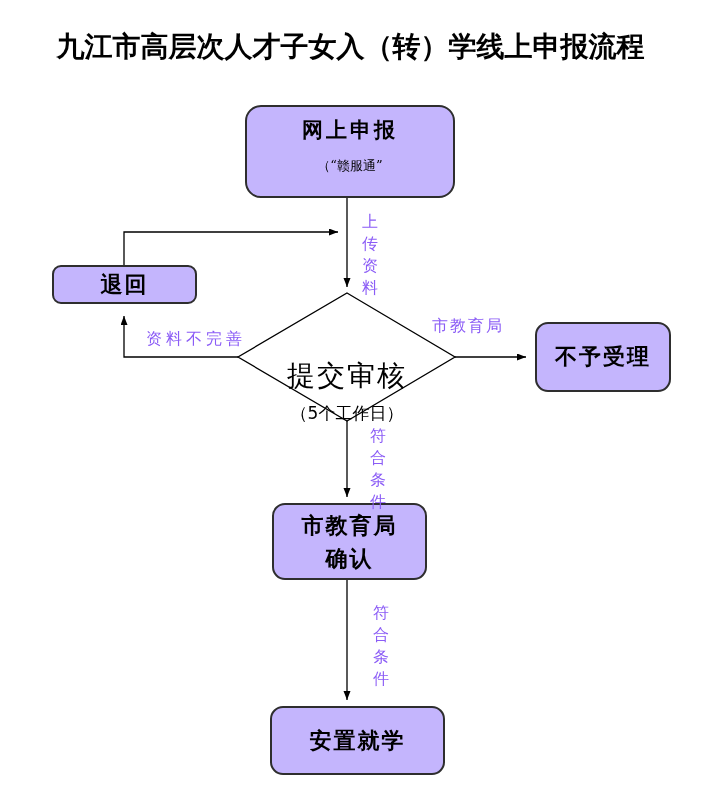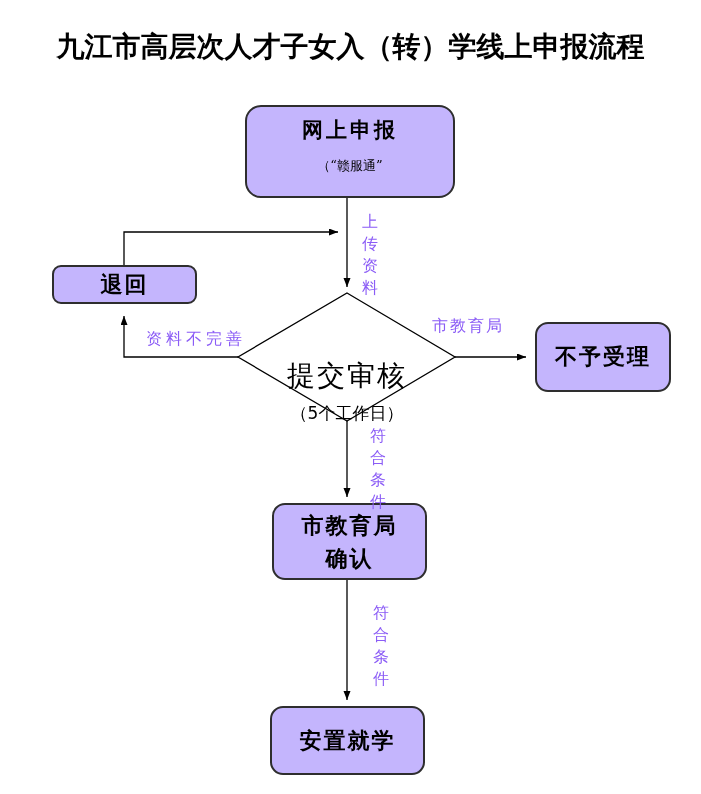--- a/index.html
+++ b/index.html
@@ -37,21 +37,21 @@
     text-align: center;
   }
   .node .big { font-size: 22px; font-weight: 700; letter-spacing: 2px; }
   #node-online-application { left: 245px; top: 105px; width: 210px; height: 93px; border-radius: 16px; justify-content: flex-start; padding-top: 9px; }
   #node-online-application .big { font-size: 21px; letter-spacing: 3px; }
   #node-online-application .sub { font-size: 13px; line-height: 20px; margin-top: 12px; font-family: "DejaVu Serif", serif; font-weight: 400; }
   #node-return { left: 52px; top: 265px; width: 145px; height: 39px; border-radius: 9px; }
   #node-reject { left: 535px; top: 322px; width: 136px; height: 70px; border-radius: 13px; }
   #node-edu-bureau { left: 272px; top: 503px; width: 155px; height: 77px; border-radius: 13px; }
   #node-edu-bureau .big { line-height: 33px; }
-  #node-placement { left: 270px; top: 706px; width: 155px; height: 69px; border-radius: 13px; }
+  #node-placement { left: 270px; top: 706px; width: 175px; height: 69px; border-radius: 13px; }
   #diamond-text {
     position: absolute;
     left: 252px; top: 333px; width: 190px;
     text-align: center;
   }
   #diamond-text .big { font-size: 28px; font-weight: 400; letter-spacing: 2px; margin-top: 24px; }
   #diamond-text .sub { font-size: 17px; margin-top: 7px; font-weight: 400; }
   .edge-label {
     position: absolute;
     font-family: "DejaVu Serif", serif;

